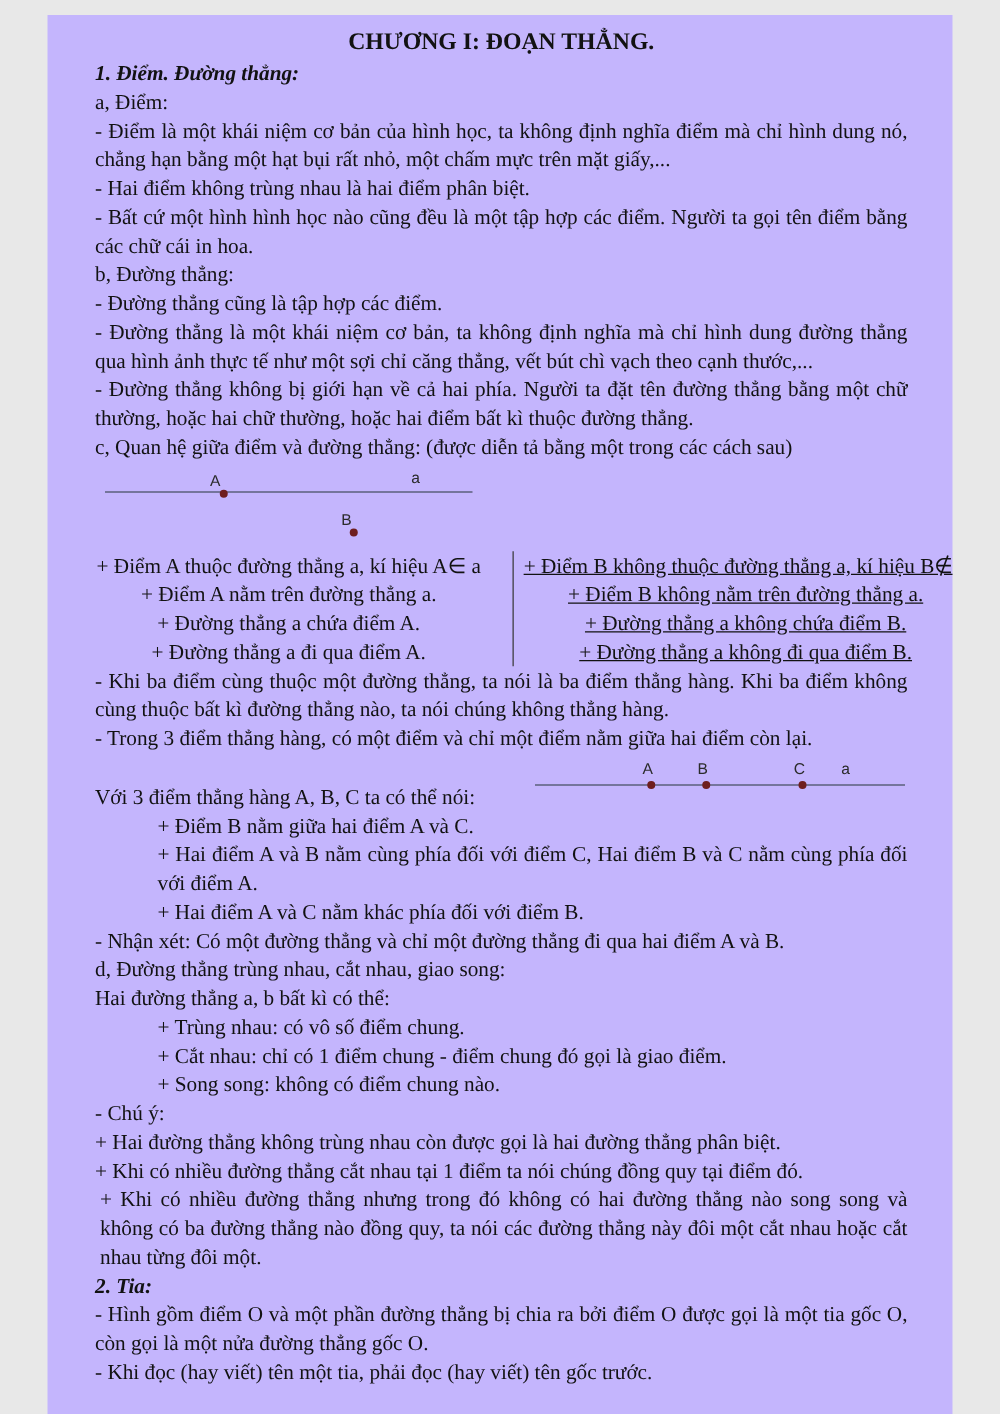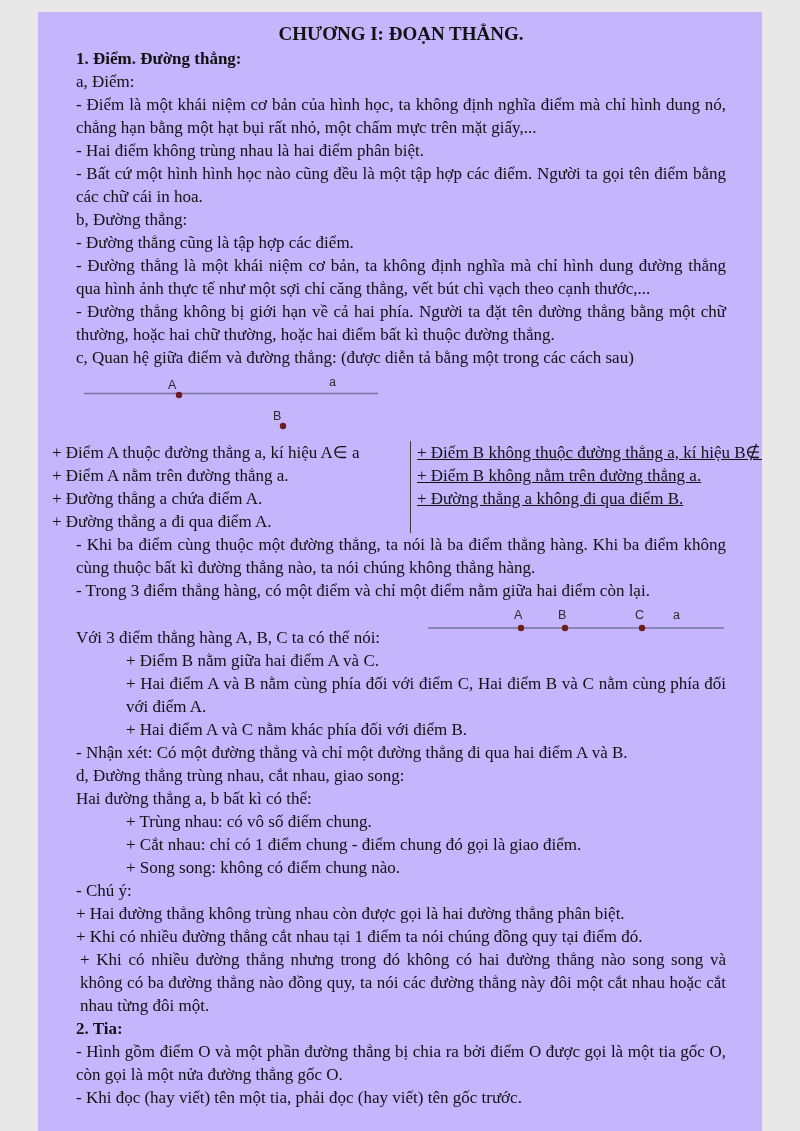--- a/index.html
+++ b/index.html
@@ -2,33 +2,33 @@
 <html><head>
 <meta charset="utf-8">
 <style>
   html,body{margin:0;padding:0;background:#e8e8e8;}
   .page{
     width:724px;height:1131px;margin:12px auto;background:#c4b5fd;color:#121212;
     font-family:"Liberation Serif", serif;font-size:17px;line-height:23px;
     padding:10px 36px 0 38px;box-sizing:border-box;overflow:hidden;
   }
   p{margin:0;text-align:justify;}
-  .b{font-weight:bold;}
+  .b{font-weight:bold;font-style:italic;}
   .i{}
   .ind{padding-left:50px;}
   .sp4{padding-left:4px;}
   h1.title{font-size:19px;line-height:23px;font-weight:bold;text-align:center;margin:0 0 2px 0;}
 
   .fig1{position:relative;height:72px;}
   .fig1 svg{position:absolute;left:8px;top:2px;}
 
   .cols{display:flex;margin-left:-24px;width:724px;}
   .cols .colL{width:358px;}
   .cols .colR{flex:1;border-left:1.5px solid #3a3a3a;padding-left:6px;text-decoration:underline;}
-  .cols p{text-align:left;}
+  .cols p{text-align:center;}
 
   .fig2row{position:relative;}
   .fig2row .lead{padding-top:24px;text-align:left;}
   .fig2row svg{position:absolute;left:352px;top:4px;}
 
   svg text{font-family:"Liberation Sans", sans-serif;font-size:12.5px;fill:#2b2b2b;}
 </style>
 </head>
 <body>
 
@@ -63,20 +63,21 @@
   <div class="cols">
     <div class="colL">
       <p>+ Điểm A thuộc đường thẳng a, kí hiệu A∈ a</p>
       <p>+ Điểm A nằm trên đường thẳng a.</p>
       <p>+ Đường thẳng a chứa điểm A.</p>
       <p>+ Đường thẳng a đi qua điểm A.</p>
     </div>
     <div class="colR">
       <p>+ Điểm B không thuộc đường thẳng a, kí hiệu B∉ a</p>
       <p>+ Điểm B không nằm trên đường thẳng a.</p>
+      <p>+ Đường thẳng a không chứa điểm B.</p>
       <p>+ Đường thẳng a không đi qua điểm B.</p>
     </div>
   </div>
 
   <p>- Khi ba điểm cùng thuộc một đường thẳng, ta nói là ba điểm thẳng hàng. Khi ba điểm không cùng thuộc bất kì đường thẳng nào, ta nói chúng không thẳng hàng.</p>
   <p>- Trong 3 điểm thẳng hàng, có một điểm và chỉ một điểm nằm giữa hai điểm còn lại.</p>
 
   <div class="fig2row">
     <svg width="300" height="40">
       <text x="86" y="13">A</text>

